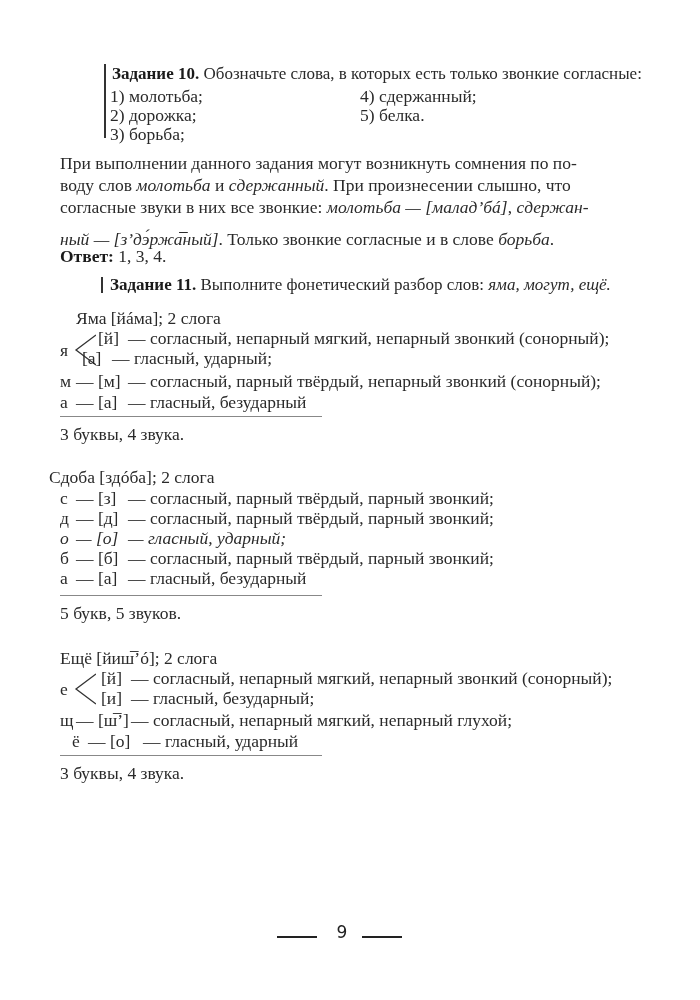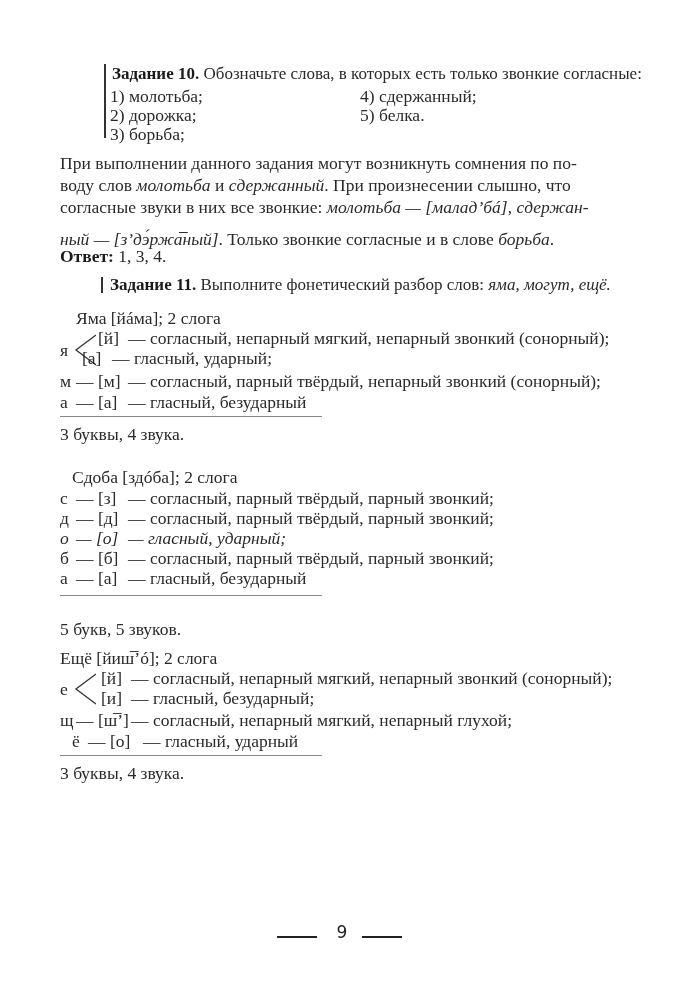--- a/index.html
+++ b/index.html
@@ -73,38 +73,38 @@
 </div>
 <div class="line" style="left:60px; top:371px;">
   <span style="display:inline-block;width:16px">м</span><span style="display:inline-block;width:52px">— [м]</span><span>— согласный, парный твёрдый, непарный звонкий (сонорный);</span>
 </div>
 <div class="line" style="left:60px; top:392px;">
   <span style="display:inline-block;width:16px">а</span><span style="display:inline-block;width:52px">— [а]</span><span>— гласный, безударный</span>
 </div>
 <div class="rule" style="top:416px;"></div>
 <div class="line" style="left:60px; top:424px;">3 буквы, 4 звука.</div>
 
-<div class="line" style="left:72px; top:467px;">Сдоба [здóба]; 2 слога</div>
+<div class="line" style="left:49px; top:467px;">Сдоба [здóба]; 2 слога</div>
 <div class="line" style="left:60px; top:488px;">
   <span style="display:inline-block;width:16px">с</span><span style="display:inline-block;width:52px">— [з]</span><span>— согласный, парный твёрдый, парный звонкий;</span>
 </div>
 <div class="line" style="left:60px; top:508px;">
   <span style="display:inline-block;width:16px">д</span><span style="display:inline-block;width:52px">— [д]</span><span>— согласный, парный твёрдый, парный звонкий;</span>
 </div>
 <div class="line" style="left:60px; top:528px;font-style:italic;">
   <span style="display:inline-block;width:16px">о</span><span style="display:inline-block;width:52px">— [о]</span><span>— гласный, ударный;</span>
 </div>
 <div class="line" style="left:60px; top:548px;">
   <span style="display:inline-block;width:16px">б</span><span style="display:inline-block;width:52px">— [б]</span><span>— согласный, парный твёрдый, парный звонкий;</span>
 </div>
 <div class="line" style="left:60px; top:568px;">
   <span style="display:inline-block;width:16px">а</span><span style="display:inline-block;width:52px">— [а]</span><span>— гласный, безударный</span>
 </div>
 <div class="rule" style="top:595px;"></div>
-<div class="line" style="left:60px; top:619px;">5 букв, 5 звуков.</div>
+<div class="line" style="left:60px; top:603px;">5 букв, 5 звуков.</div>
 
 <div class="line" style="left:60px; top:648px;">Ещё [йиш̅’ó]; 2 слога</div>
 <div class="line" style="left:60px; top:679px;">е</div>
 <div class="branch" style="left:74px; top:671px;">
   <svg width="22" height="36" viewBox="0 0 22 36">
       <path d="M22 3 L2 18 L22 33" fill="none" stroke="#333" stroke-width="1.3"></path>
     </svg>
 </div>
 <div class="line" style="left:101px; top:668px;">
   <span style="display:inline-block;width:30px">[й]</span><span>— согласный, непарный мягкий, непарный звонкий (сонорный);</span>

